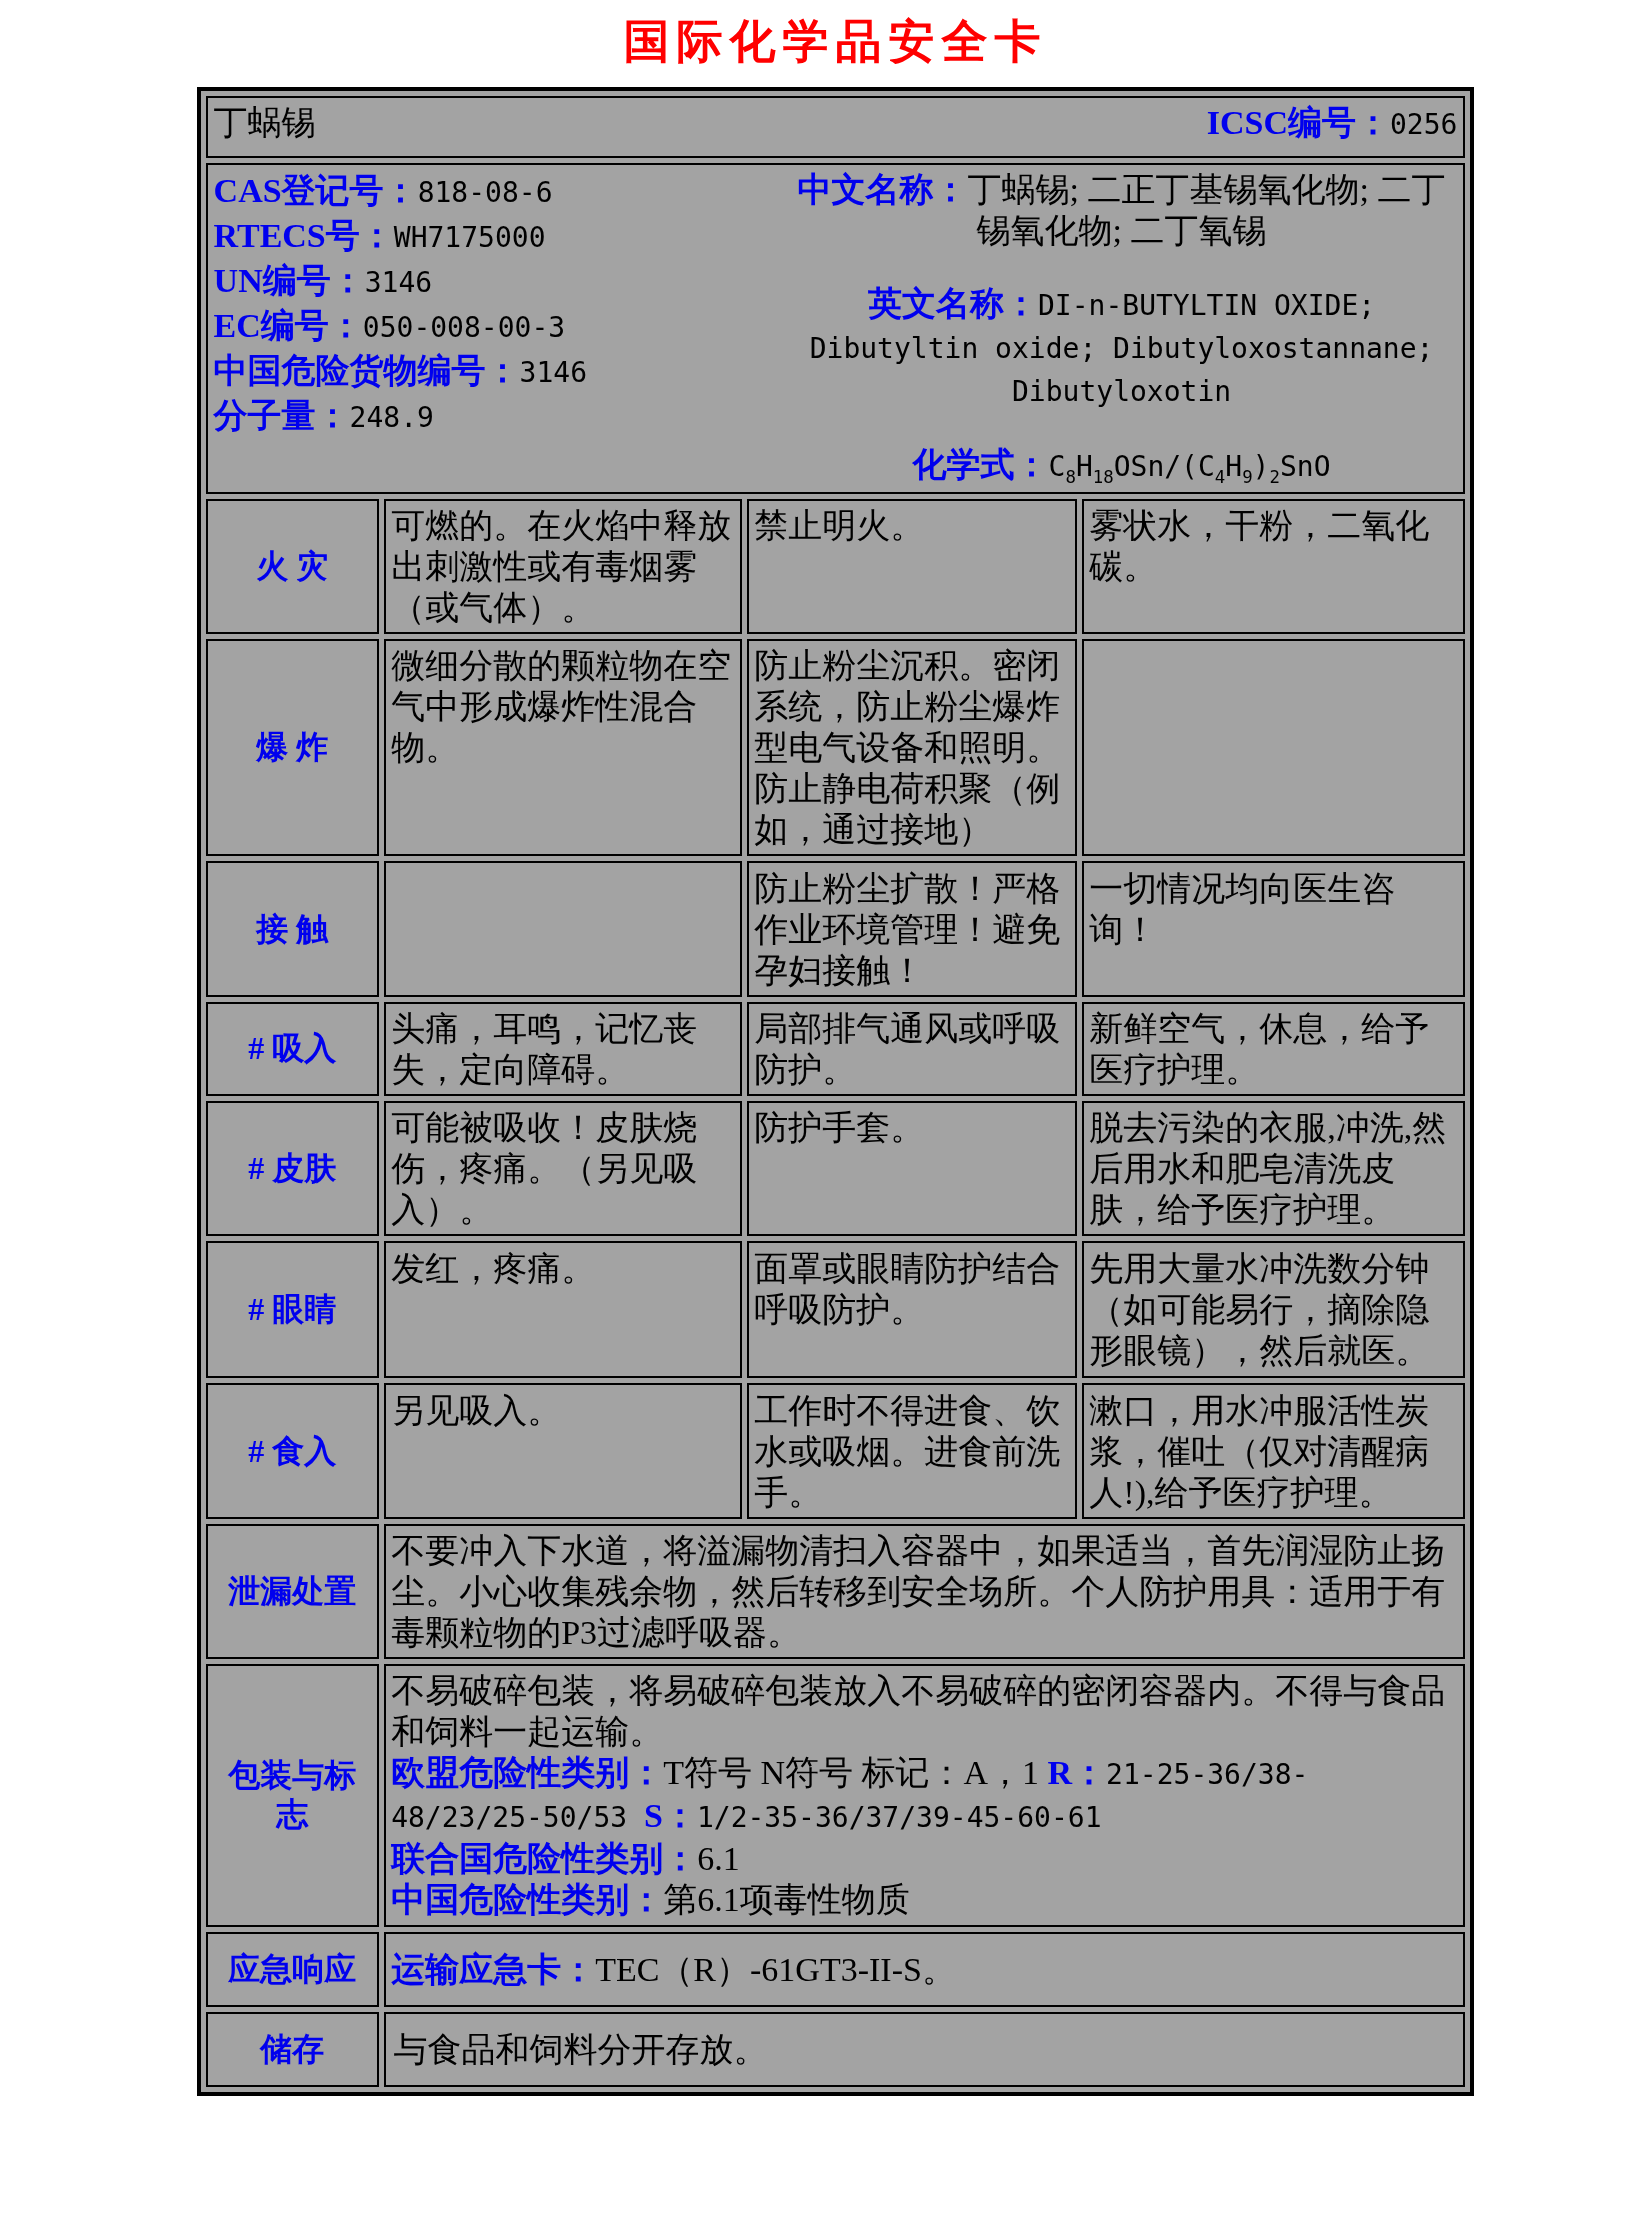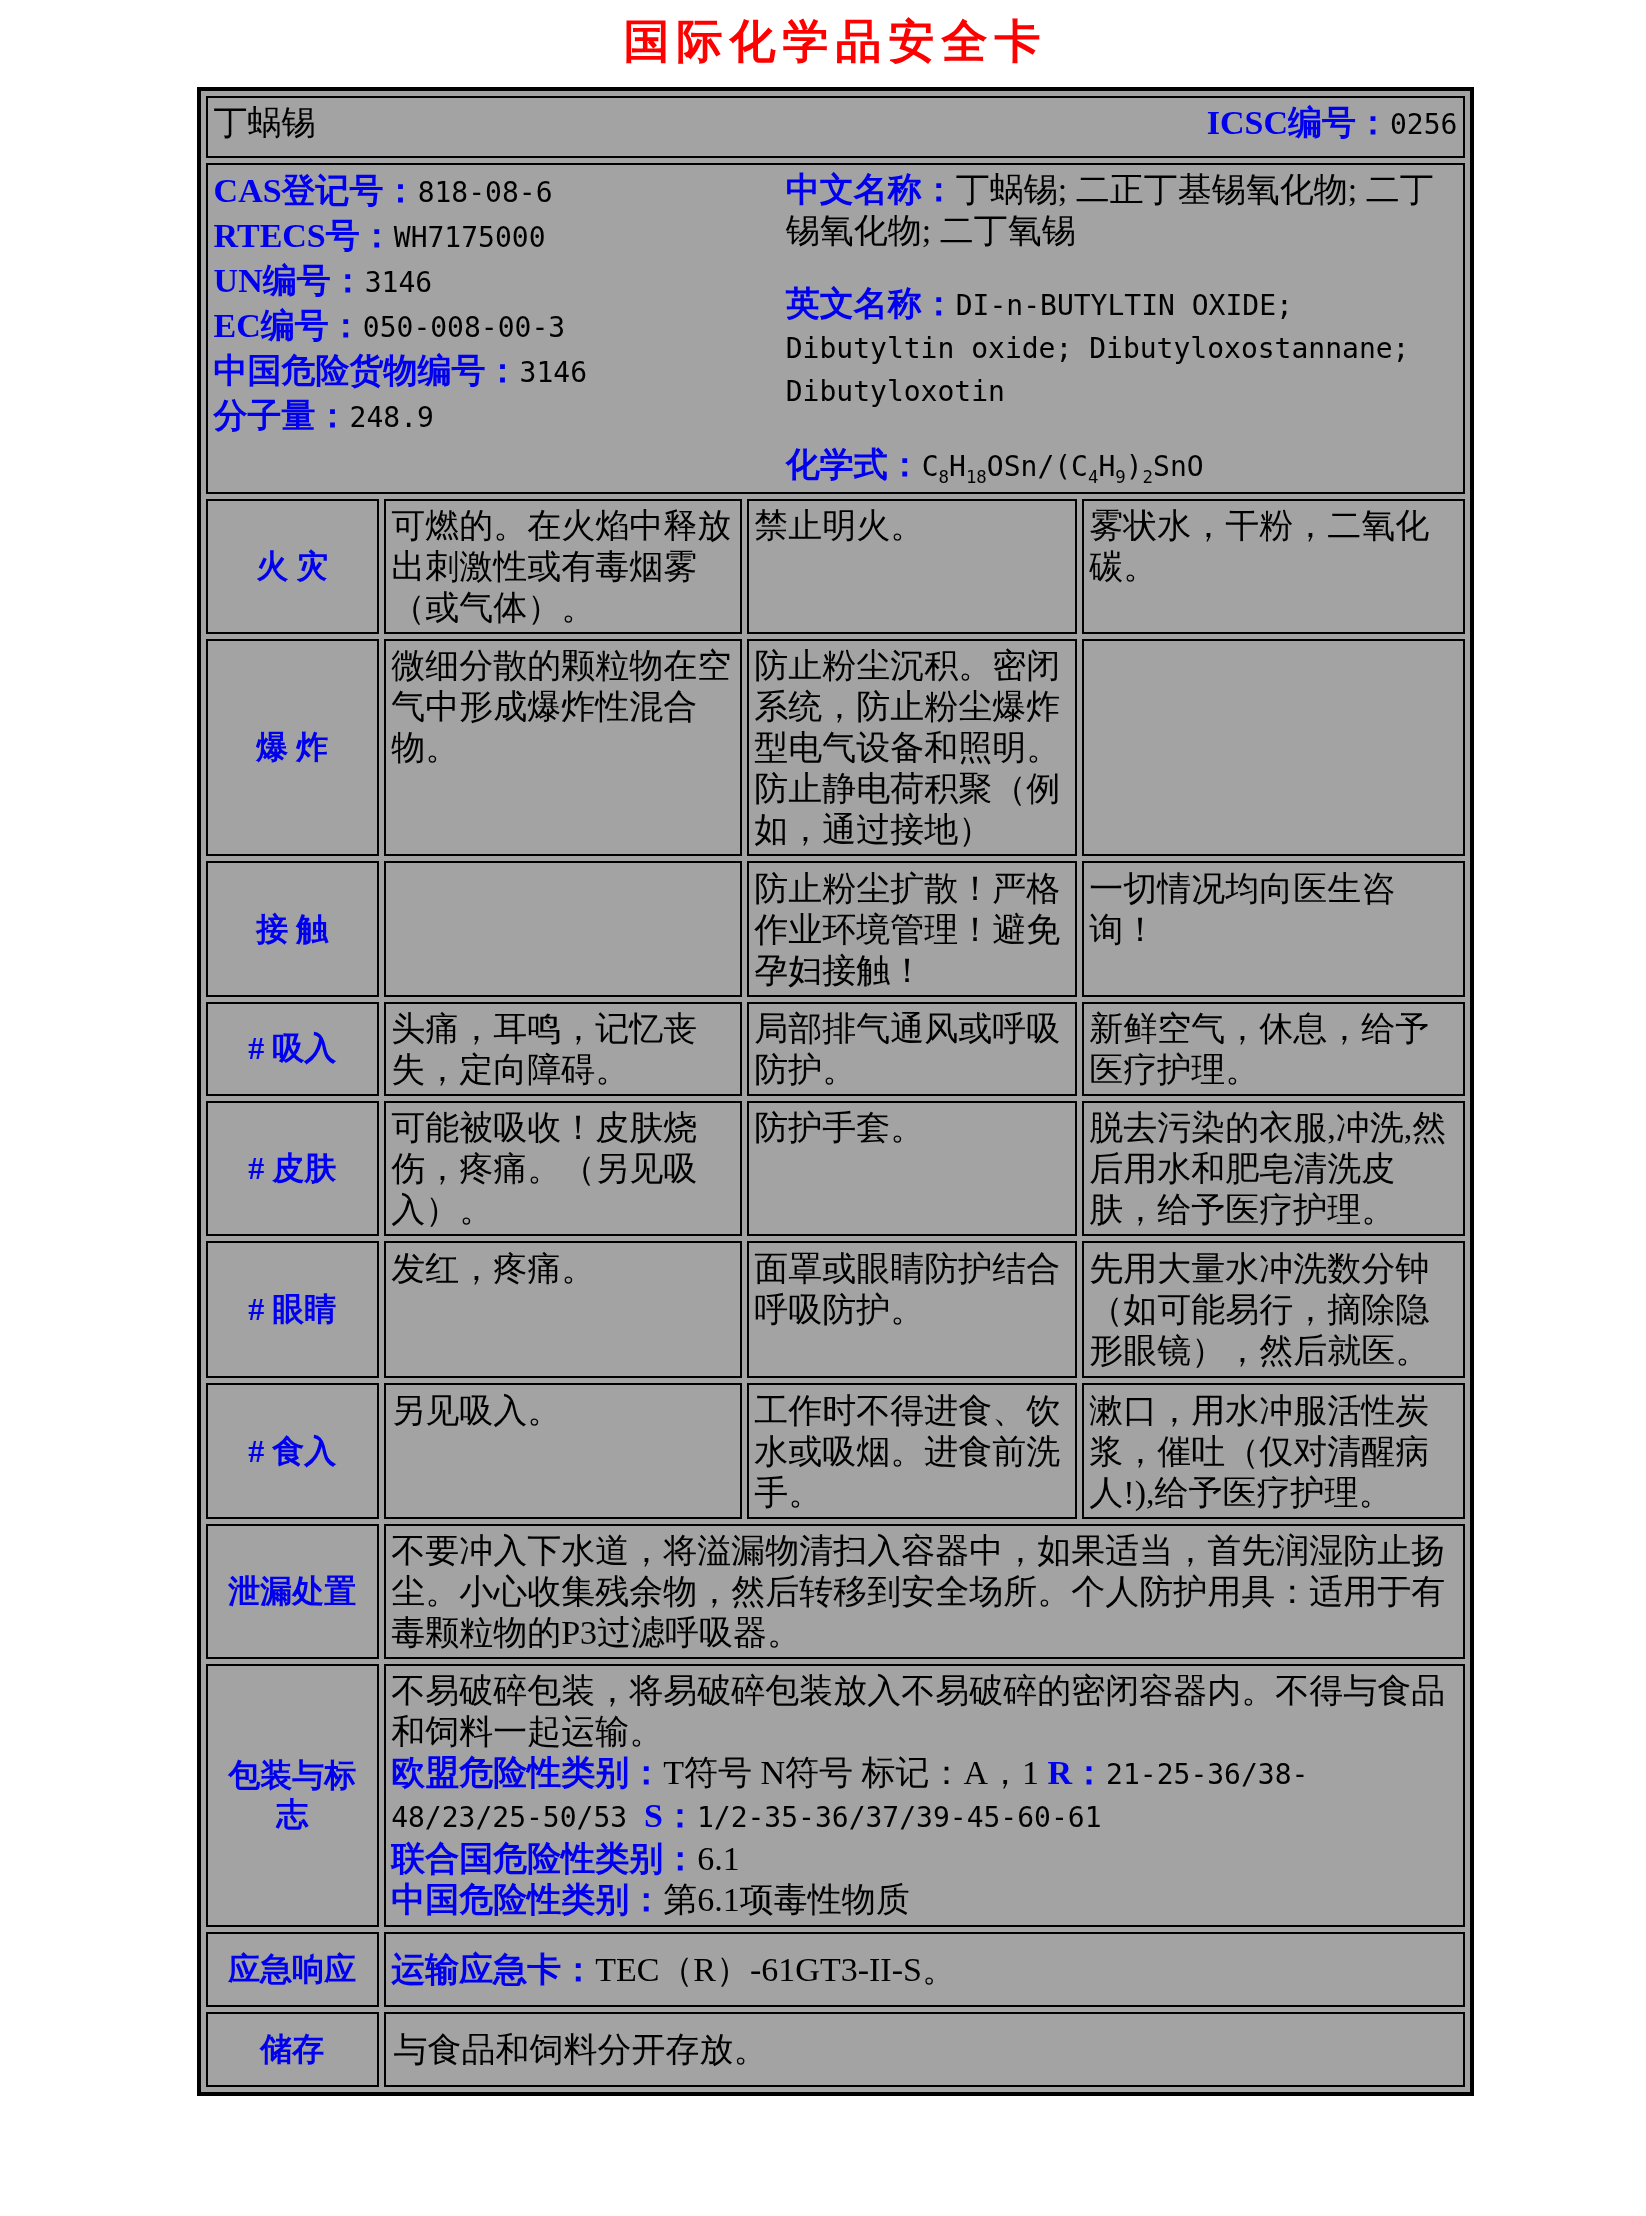--- a/index.html
+++ b/index.html
@@ -52,21 +52,21 @@
   tr.r-pack td{height:255px;}
   tr.r-emer td{height:64px;}
   tr.r-stor td{height:66px;}
   
   .name-flex{display:flex;justify-content:space-between;align-items:baseline;}
   
   .info-flex{display:flex;}
   .info-left{width:46%;}
   .info-right{width:54%;}
   .id-line{line-height:43px;white-space:nowrap;}
-  .para{margin:0 0 32px 0;}
+  .para{margin:0 0 32px 0;text-align:center;}
   .para:last-child{margin-bottom:0;}
   .emer-cell{vertical-align:middle;}
   .stor-cell{vertical-align:middle;padding-left:8px;}
 </style>
 </head>
 <body>
 
 <div class="card-wrap">
 
   <h1 class="doc-title">国际化学品安全卡</h1>

